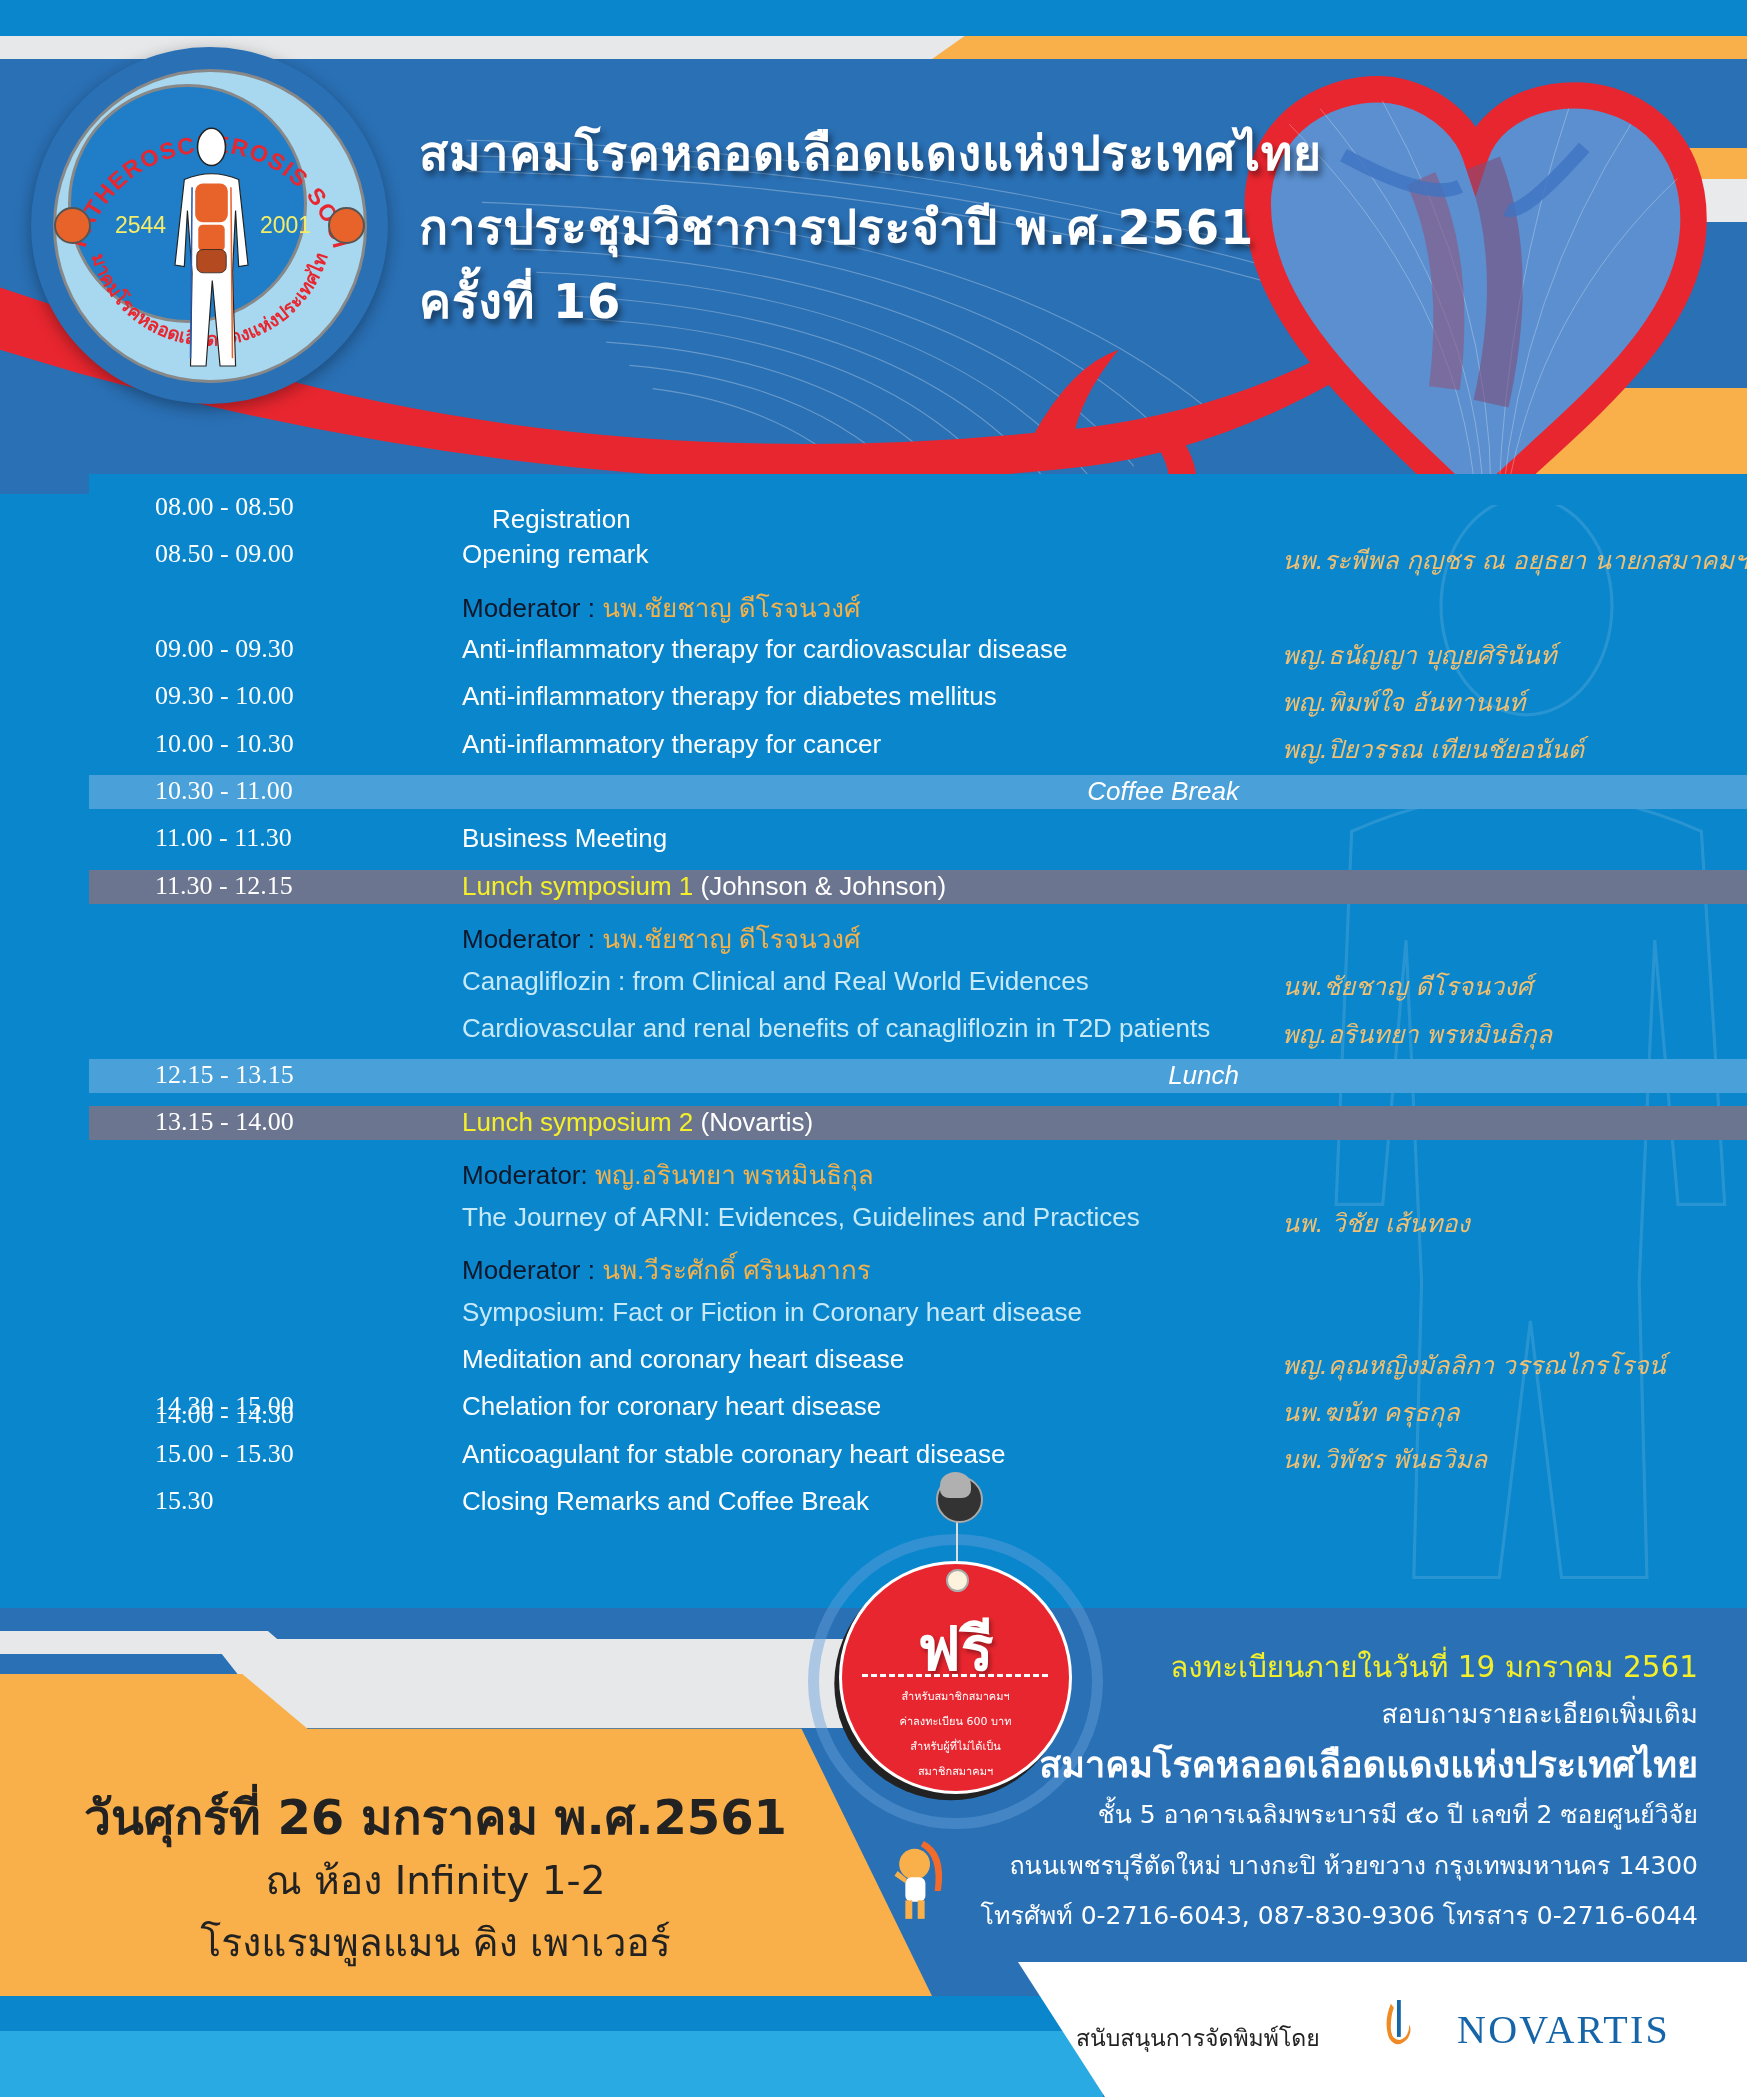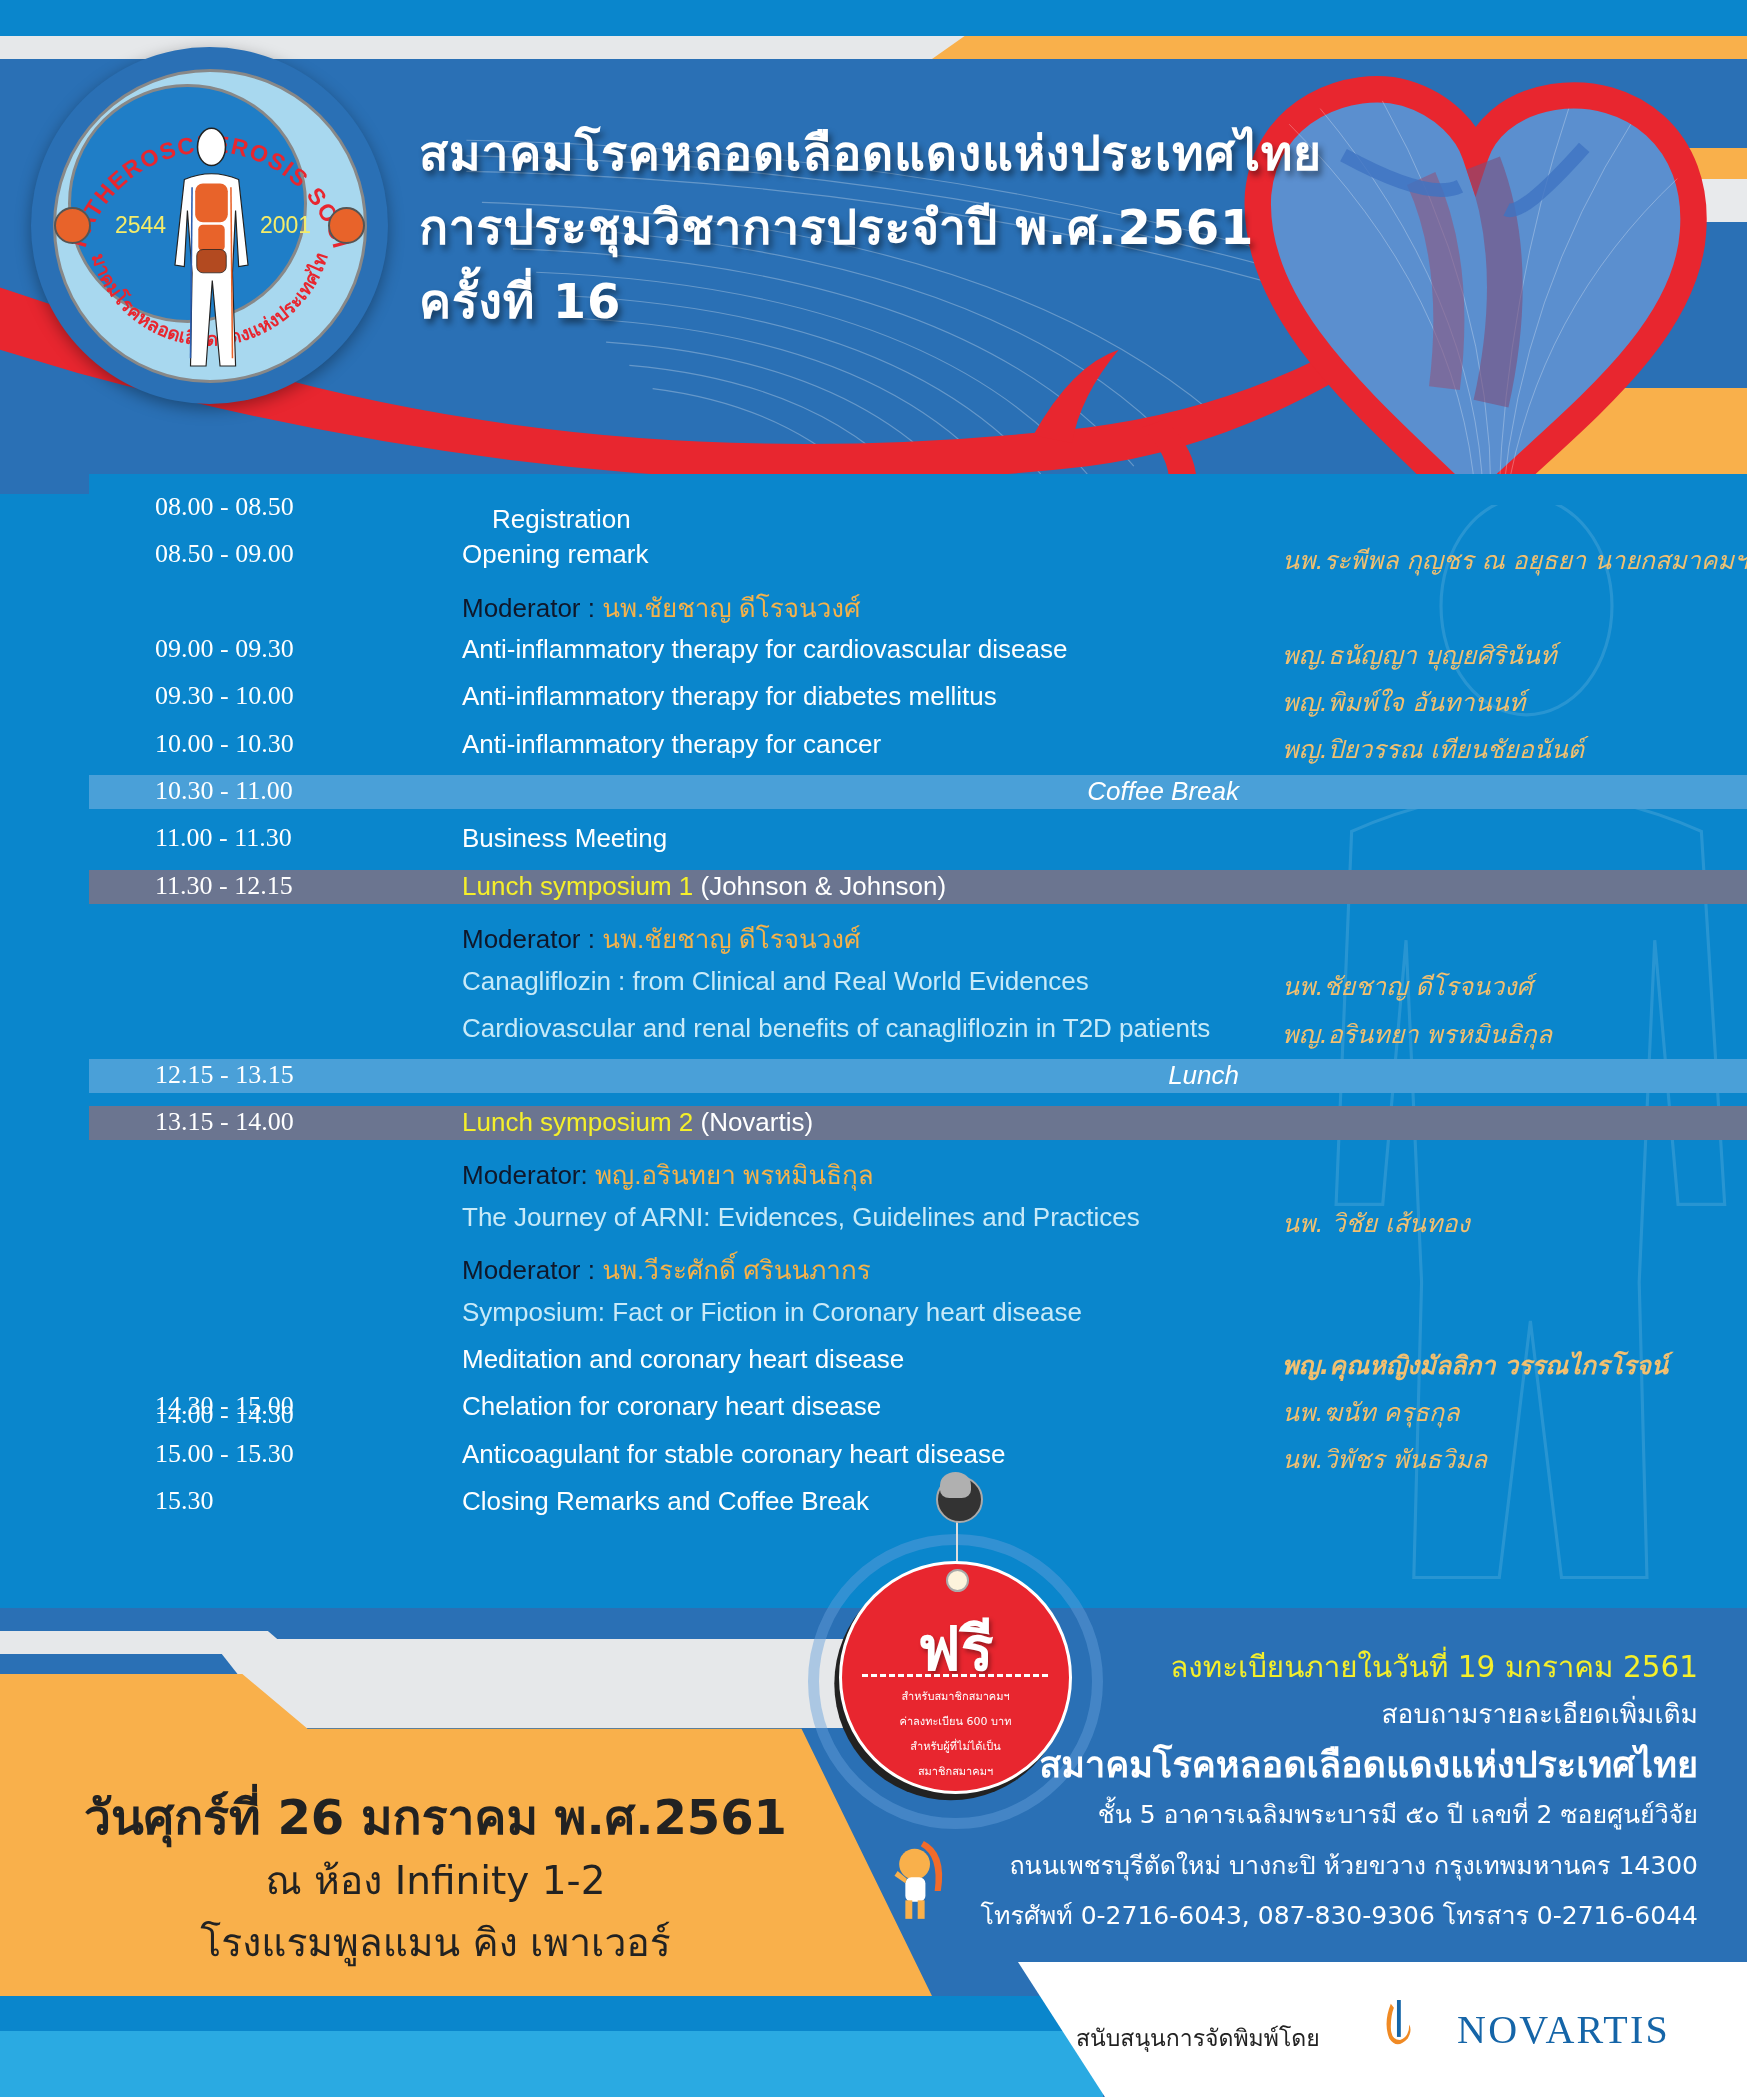--- a/index.html
+++ b/index.html
@@ -234,21 +234,21 @@
 
   <span class="abs cell-talk" style="top:1249px;">
     <span class="mod-label">Moderator :</span>
     <span class="mod-name">นพ.วีระศักดิ์ ศรินนภากร</span>
   </span>
 
   <span class="abs cell-talk light" style="top:1297px;">Symposium: Fact or Fiction in Coronary heart disease</span>
 
   <span class="abs cell-time" style="top:1400px;">14.00 - 14.30</span>
   <span class="abs cell-talk" style="top:1344px;">Meditation and coronary heart disease</span>
-  <span class="abs cell-speaker" style="top:1345px;font-weight:bold;">พญ.คุณหญิงมัลลิกา วรรณไกรโรจน์</span>
+  <span class="abs cell-speaker" style="top:1345px;">พญ.คุณหญิงมัลลิกา วรรณไกรโรจน์</span>
 
   <span class="abs cell-time" style="top:1391px;">14.30 - 15.00</span>
   <span class="abs cell-talk" style="top:1391px;">Chelation for coronary heart disease</span>
   <span class="abs cell-speaker" style="top:1392px;">นพ.ฆนัท ครุธกุล</span>
 
   <span class="abs cell-time" style="top:1439px;">15.00 - 15.30</span>
   <span class="abs cell-talk" style="top:1439px;">Anticoagulant for stable coronary heart disease</span>
   <span class="abs cell-speaker" style="top:1439px;">นพ.วิพัชร พันธวิมล</span>
 
   <span class="abs cell-time" style="top:1486px;">15.30</span>

